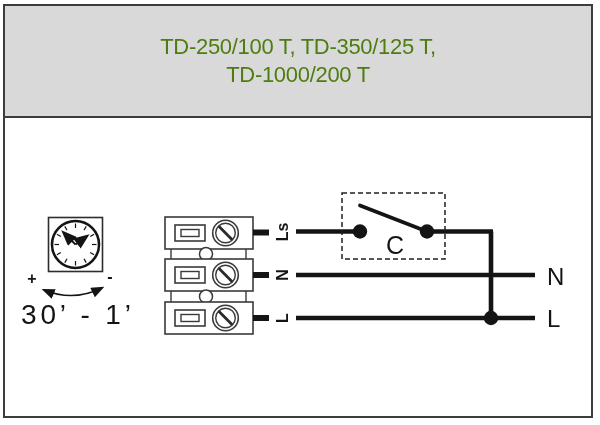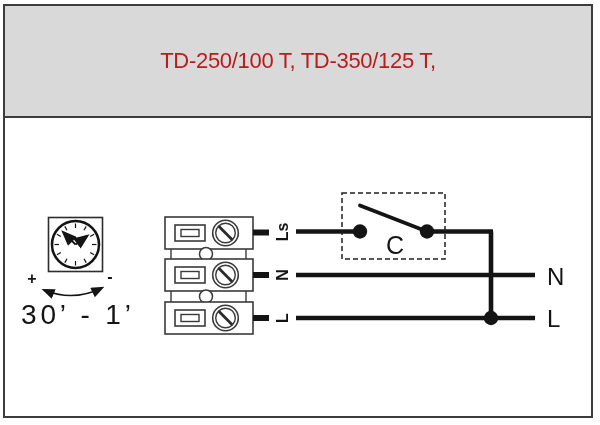--- a/index.html
+++ b/index.html
@@ -8,39 +8,40 @@
     font-family:"Liberation Sans", sans-serif;color:#161616;overflow:hidden;
   }
   #outer-frame{
     position:absolute;left:3px;top:4px;width:590px;height:414px;
     border:2px solid #3c3c3c;box-sizing:border-box;background:#ffffff;
   }
   #header-panel{
     position:absolute;left:0;top:0;width:100%;height:112px;
     background:#d9d9d9;border-bottom:2px solid #3c3c3c;box-sizing:border-box;
     display:flex;flex-direction:column;justify-content:center;align-items:center;
-    font-size:22px;line-height:28.5px;color:#b91c1c;letter-spacing:-0.3px;
+    font-size:22px;line-height:28.5px;color:#4d7c0f;letter-spacing:-0.3px;
     text-align:center;
   }
   #diagram-svg{position:absolute;left:0;top:0;width:600px;height:425px;}
   text{font-family:"Liberation Sans", sans-serif;fill:#141414;}
   .rot-label{font-size:16px;font-weight:bold;}
   .line-label{font-size:24px;}
   .switch-label{font-size:25px;}
   .sign-label{font-size:16px;font-weight:bold;}
   .range-label{font-size:28px;}
 </style>
 </head>
 <body>
 
 <div id="page">
 
   <div id="outer-frame">
     <div id="header-panel">
       <div>TD-250/100 T, TD-350/125 T,</div>
+      <div>TD-1000/200 T</div>
     </div>
   </div>
 
   <svg id="diagram-svg" viewBox="0 0 600 425" xmlns="http://www.w3.org/2000/svg">
     <defs>
       <marker id="arrow" viewBox="0 0 10 8" refX="8" refY="4" markerWidth="9" markerHeight="7" orient="auto-start-reverse">
         <path d="M0,0 L10,4 L0,8 z" fill="#141414"></path>
       </marker>
     </defs>
 

